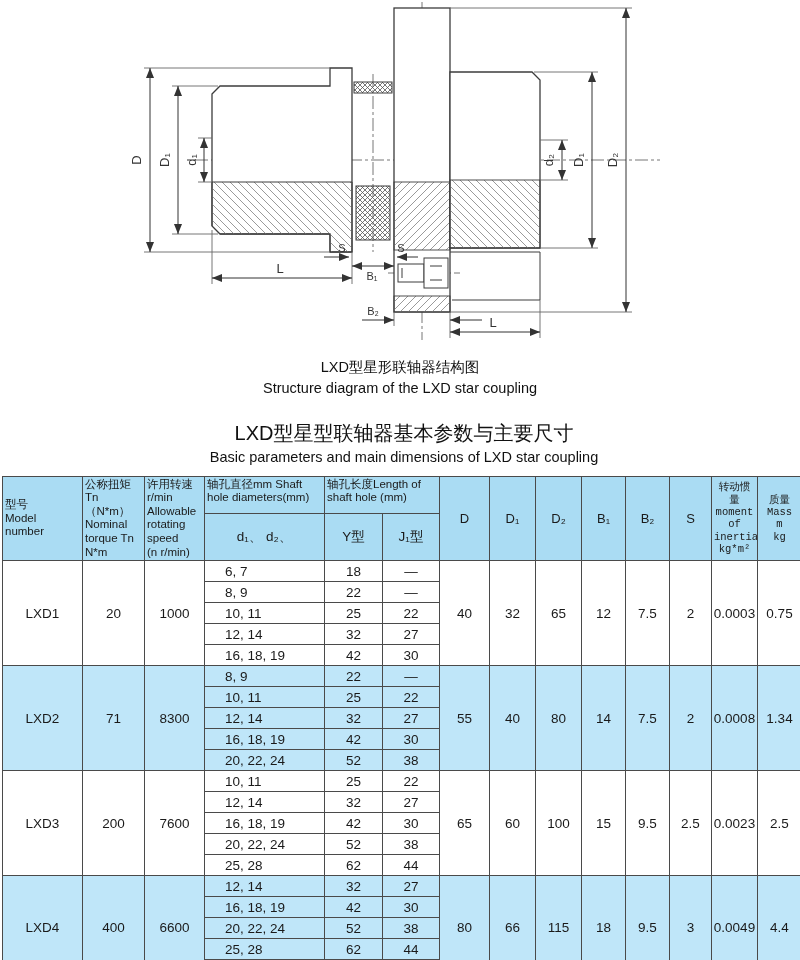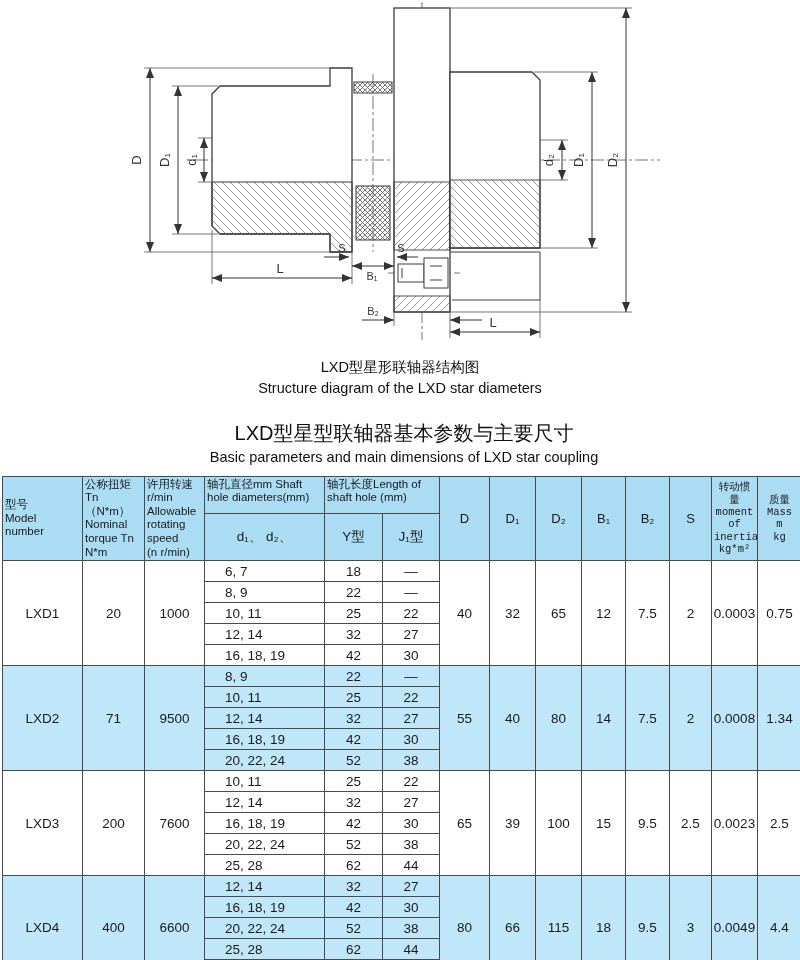--- a/index.html
+++ b/index.html
@@ -136,21 +136,21 @@
         <text x="372" y="280" font-size="11">B₁</text>
         <text x="401" y="252" font-size="11">S</text>
         <text x="373" y="315" font-size="11">B₂</text>
         <text x="493" y="327">L</text>
       </g>
     </svg>
   </div>
 
   <div class="captions">
     <p class="cap-cn">LXD型星形联轴器结构图</p>
-    <p class="cap-en">Structure diagram of the LXD star diameters</p>
+    <p class="cap-en">Structure diagram of the LXD star coupling</p>
     <p class="tbl-cn">LXD型星型联轴器基本参数与主要尺寸</p>
     <p class="tbl-en">Basic parameters and main dimensions of LXD star coupling</p>
   </div>
 
   <table class="coupling">
     <colgroup>
       <col style="width:80px">
         <col style="width:62px">
         <col style="width:60px">
         <col style="width:120px">
@@ -240,21 +240,21 @@
           <td>27</td>
         </tr>
         <tr>
           <td class="bore">16, 18, 19</td>
           <td>42</td>
           <td>30</td>
         </tr>
         <tr class="hl">
           <td rowspan="5">LXD2</td>
           <td rowspan="5">71</td>
-          <td rowspan="5">9500</td>
+          <td rowspan="5">8300</td>
           <td class="bore">8, 9</td>
           <td>22</td>
           <td>—</td>
           <td rowspan="5">55</td>
           <td rowspan="5">40</td>
           <td rowspan="5">80</td>
           <td rowspan="5">14</td>
           <td rowspan="5">7.5</td>
           <td rowspan="5">2</td>
           <td rowspan="5">0.0008</td>
@@ -281,21 +281,21 @@
           <td>38</td>
         </tr>
         <tr>
           <td rowspan="5">LXD3</td>
           <td rowspan="5">200</td>
           <td rowspan="5">7600</td>
           <td class="bore">10, 11</td>
           <td>25</td>
           <td>22</td>
           <td rowspan="5">65</td>
-          <td rowspan="5">39</td>
+          <td rowspan="5">60</td>
           <td rowspan="5">100</td>
           <td rowspan="5">15</td>
           <td rowspan="5">9.5</td>
           <td rowspan="5">2.5</td>
           <td rowspan="5">0.0023</td>
           <td rowspan="5">2.5</td>
         </tr>
         <tr>
           <td class="bore">12, 14</td>
           <td>32</td>

